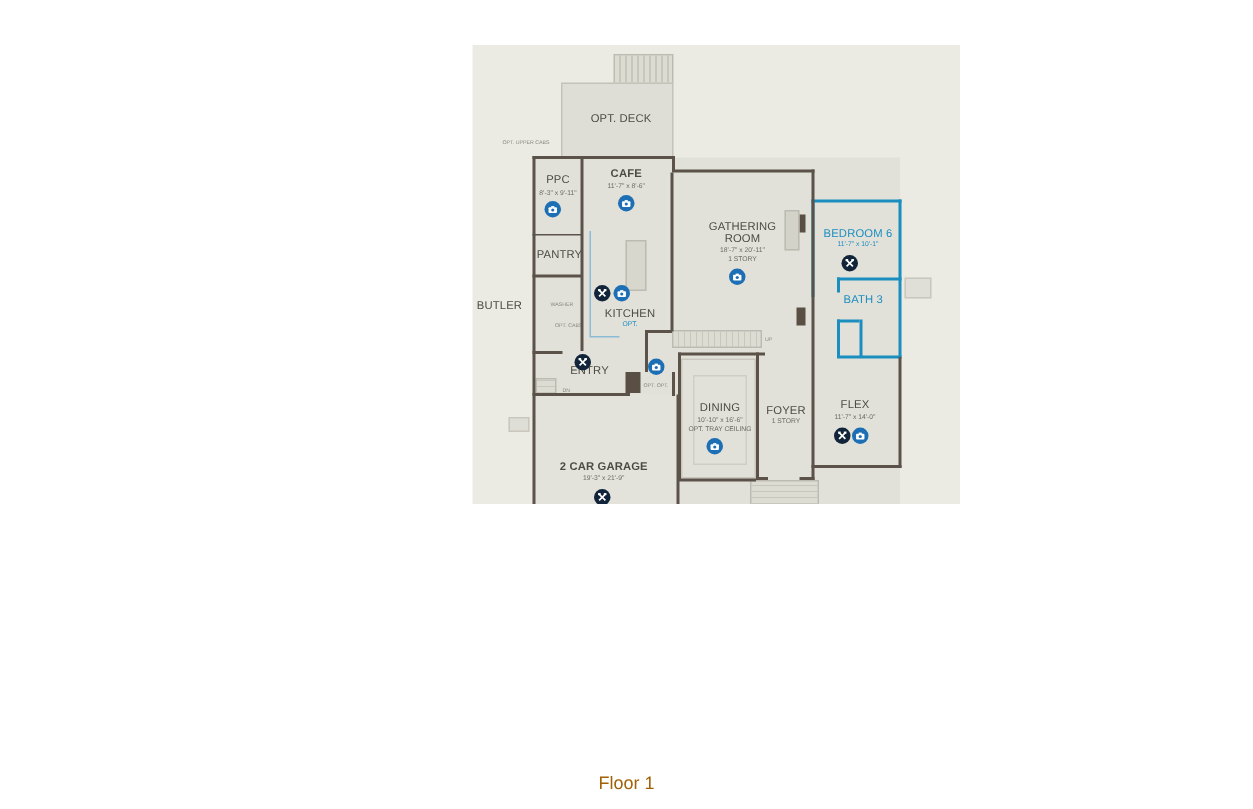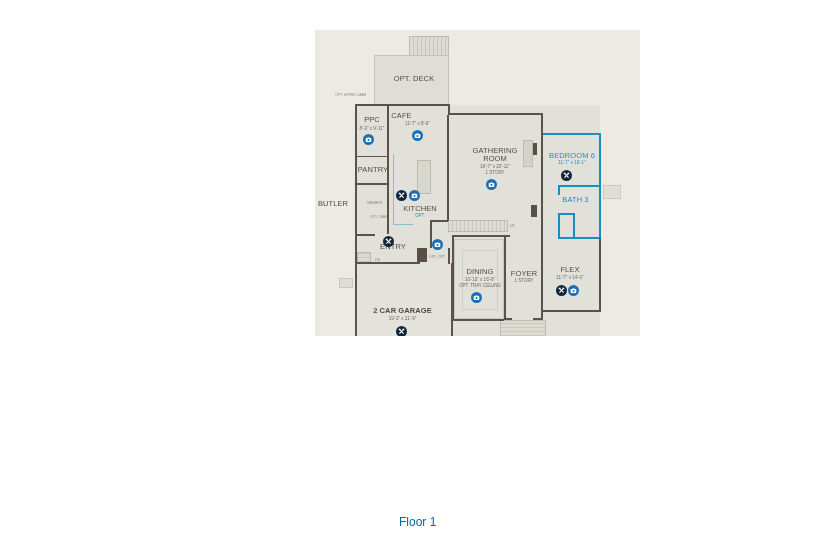--- a/index.html
+++ b/index.html
@@ -84,21 +84,21 @@
       background: repeating-linear-gradient(0deg, #dddcd3 0, #dddcd3 3px, #c9c7bd 3px, #c9c7bd 4px);
       border: 1px solid #bdbbb1;
       box-sizing: border-box;
     }
     .dark-block { position: absolute; background: #5a4f45; }
     .caption {
       position: absolute;
       left: 399px;
       top: 515px;
       font-size: 12px;
-      color: #0369a1;
+      color: #a16207;
       font-family: "Liberation Sans", sans-serif;
     }
   </style>
 </head>
 <body>
 
 <div class="page">
 
   <div class="plan-panel">
 
@@ -113,21 +113,21 @@
     <div class="room" style="left:42px;top:77px;width:30px;height:48px;"></div>
     <div class="label" style="left:42px;top:86px;width:30px;">PPC</div>
     <div class="dim" style="left:38px;top:97px;width:38px;">8'-3" x 9'-11"</div>
 
     <div class="label" style="left:42px;top:136px;width:32px;">PANTRY</div>
 
     <div class="label" style="left:0px;top:170px;width:36px;">BUTLER</div>
     <div class="tiny" style="left:52px;top:171px;">WASHER</div>
     <div class="tiny" style="left:55px;top:185px;">OPT. CABS</div>
 
-    <div class="label" style="left:59px;top:82px;width:55px;">CAFE</div>
+    <div class="label" style="left:75px;top:82px;width:55px;font-weight:bold;">CAFE</div>
     <div class="dim" style="left:75px;top:92px;width:55px;">11'-7" x 8'-6"</div>
 
     <div class="thin" style="left:78px;top:124px;width:1px;height:70px;background:#8bbcd6;"></div>
     <div class="thin" style="left:78px;top:194px;width:20px;height:1px;background:#8bbcd6;"></div>
     <div class="room" style="left:102px;top:130px;width:14px;height:34px;border:1px solid #bdbbb1;background:#d8d7ce;"></div>
 
     <div class="label" style="left:85px;top:175px;width:40px;">KITCHEN</div>
     <div class="dim blue" style="left:95px;top:184px;width:20px;">OPT.</div>
 
     <div class="label" style="left:150px;top:117px;width:60px;">GATHERING</div>

